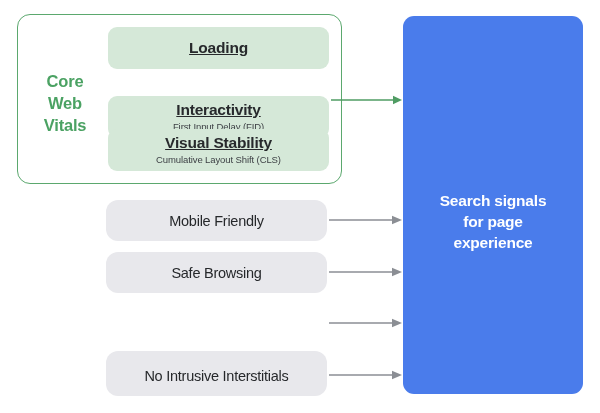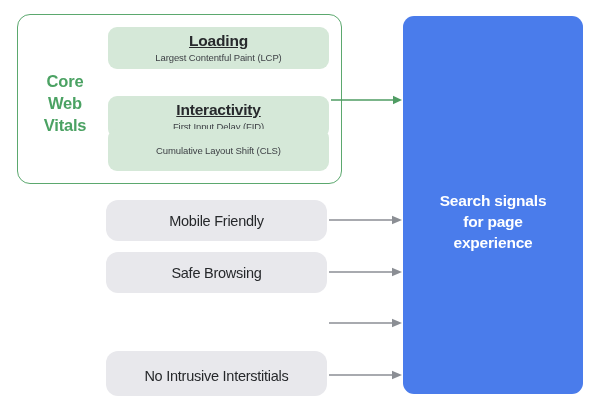--- a/index.html
+++ b/index.html
@@ -152,29 +152,29 @@
   <div class="cwv-container"></div>
 
   <div class="cwv-label">
     <span>Core</span>
     <span>Web</span>
     <span>Vitals</span>
   </div>
 
   <div class="vital-card c0">
     <div class="vital-title">Loading</div>
-    <div class="vital-sub">Largest Contentful Paint (LCP)</div>
   </div>
 
   <div class="vital-card c1">
     <div class="vital-title">Interactivity</div>
     <div class="vital-sub">First Input Delay (FID)</div>
   </div>
 
   <div class="vital-card c2">
+    <div class="vital-title">Visual Stability</div>
     <div class="vital-sub">Cumulative Layout Shift (CLS)</div>
   </div>
 
   <svg class="arrow green-arrow" viewBox="0 0 72 12">
     <line x1="0" y1="6" x2="62" y2="6" stroke="#4f9c63" stroke-width="1.6"></line>
     <polygon points="62,1.8 71,6 62,10.2" fill="#4f9c63"></polygon>
   </svg>
 
   <div class="signal-pill s0">
     <div class="signal-label">Mobile Friendly</div>

